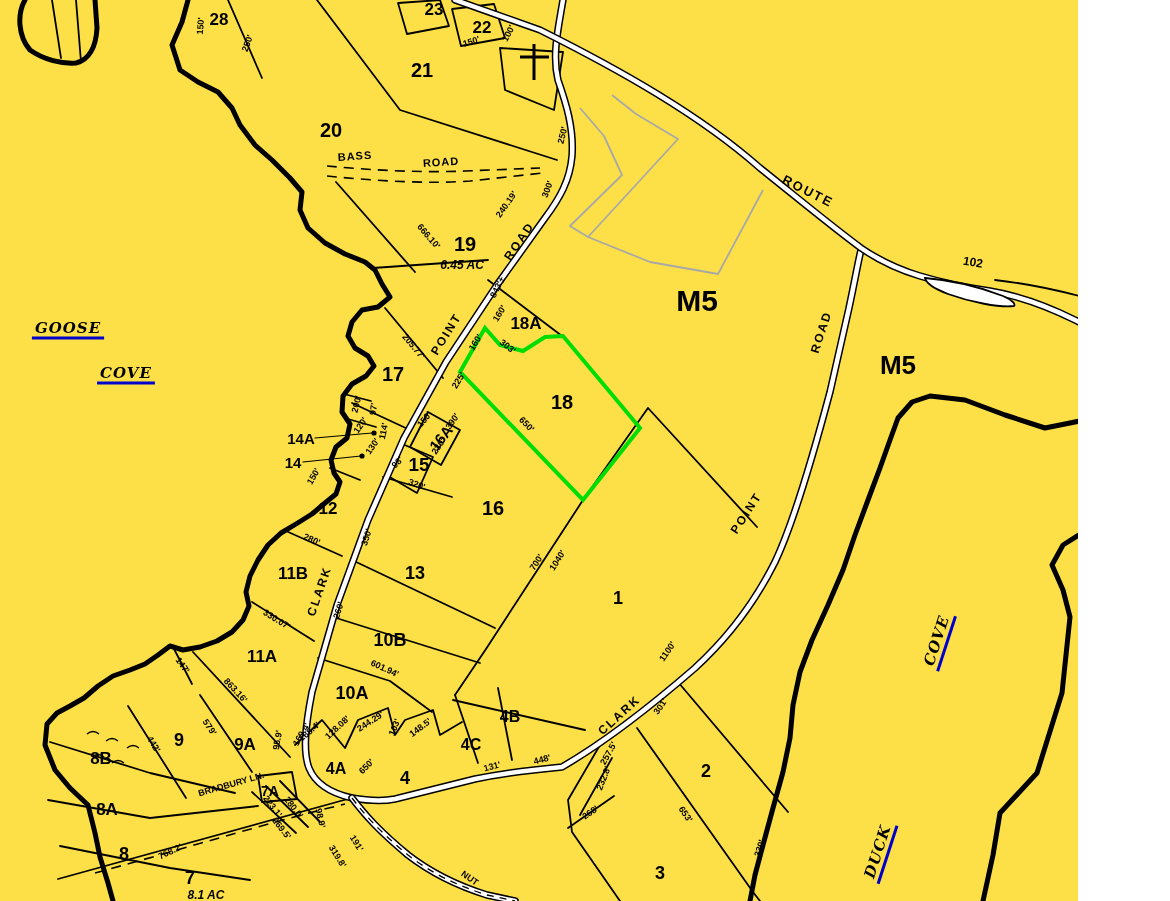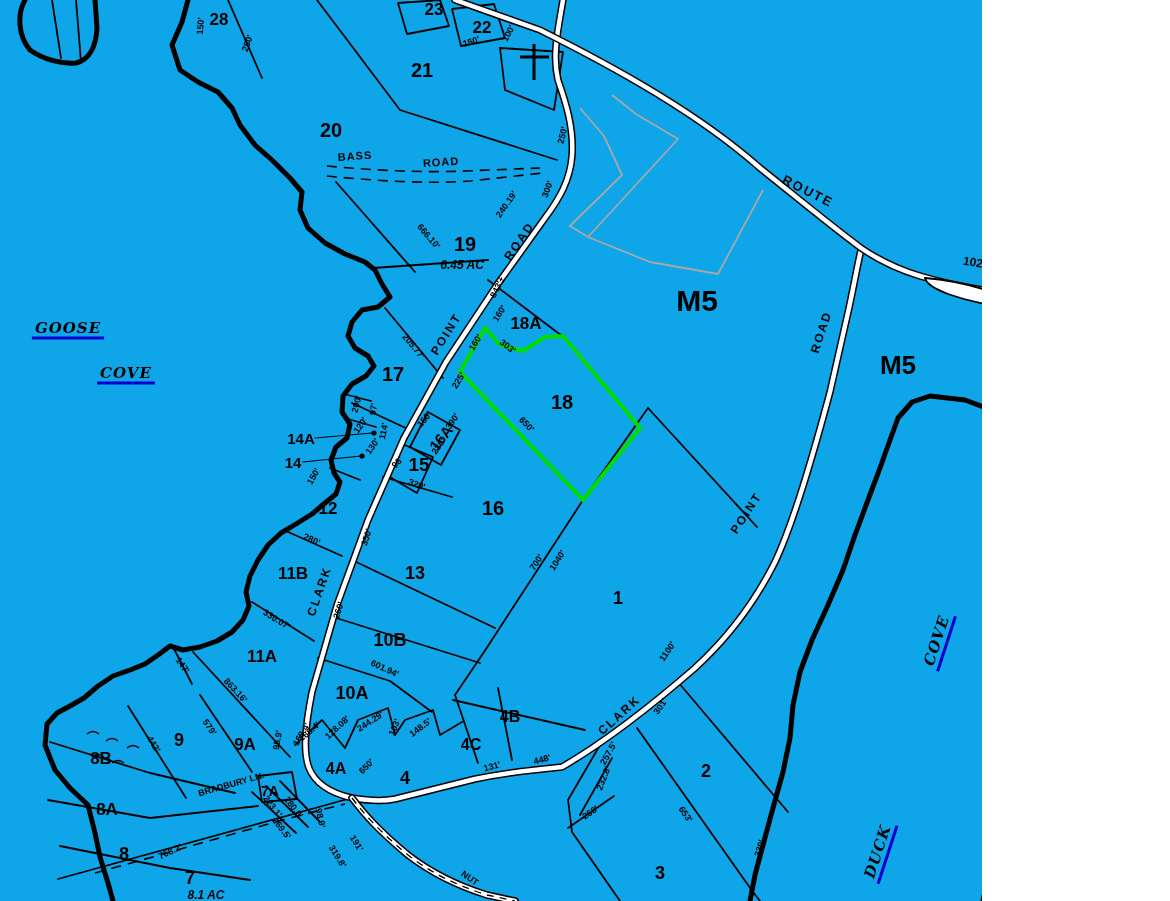--- a/index.html
+++ b/index.html
@@ -1,16 +1,16 @@
 <!DOCTYPE html>
 <html><head>
 <meta charset="utf-8">
 <style>
   html,body{margin:0;padding:0;background:#fff;}
-  .map-wrap{position:relative;width:982px;height:901px;background:#0ea5e9;overflow:hidden;
+  .map-wrap{position:relative;width:1078px;height:901px;background:#fde047;overflow:hidden;
             font-family:"Liberation Sans",sans-serif;}
   svg{position:absolute;left:0;top:0;}
   svg text{text-anchor:middle;fill:#000;}
   .m-region{font-family:"Liberation Sans",sans-serif;font-weight:700;}
   .m-meas{font:700 9px "Liberation Sans",sans-serif;}
   .m-road{font-family:"Liberation Sans",sans-serif;font-weight:700;font-size:12px;}
   .m-water{font-family:"DejaVu Serif",serif;font-style:italic;font-weight:700;font-size:15px;letter-spacing:1px;}
   .m-area{font-family:"Liberation Sans",sans-serif;font-style:italic;font-weight:700;font-size:12px;}
   .thinline{stroke:#000;stroke-width:1.8;fill:none;stroke-linejoin:round;stroke-linecap:round;}
   .shore{stroke:#000;stroke-width:5;fill:none;stroke-linejoin:round;stroke-linecap:round;}

